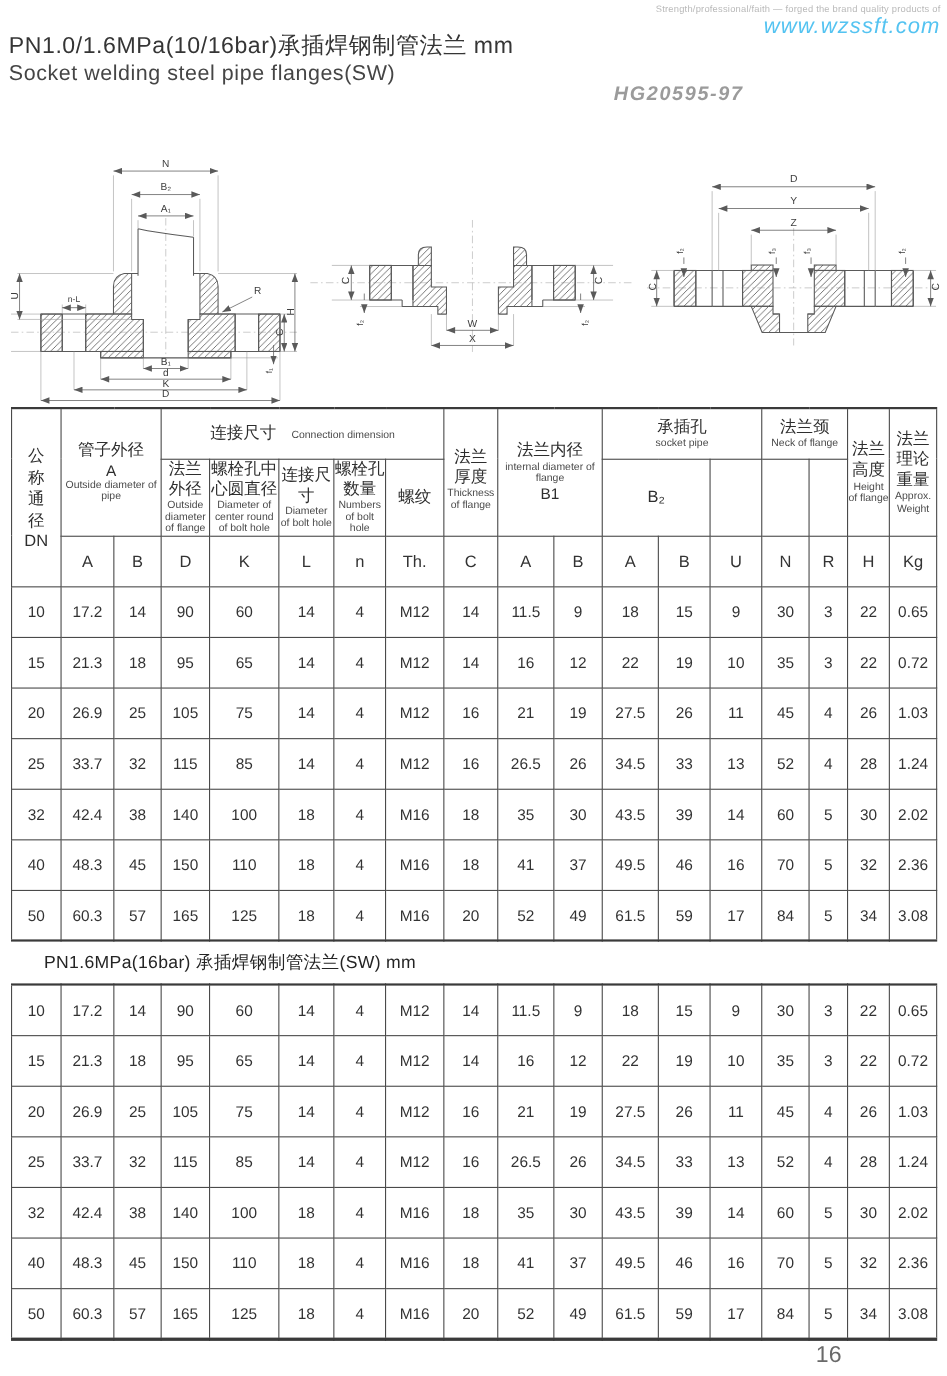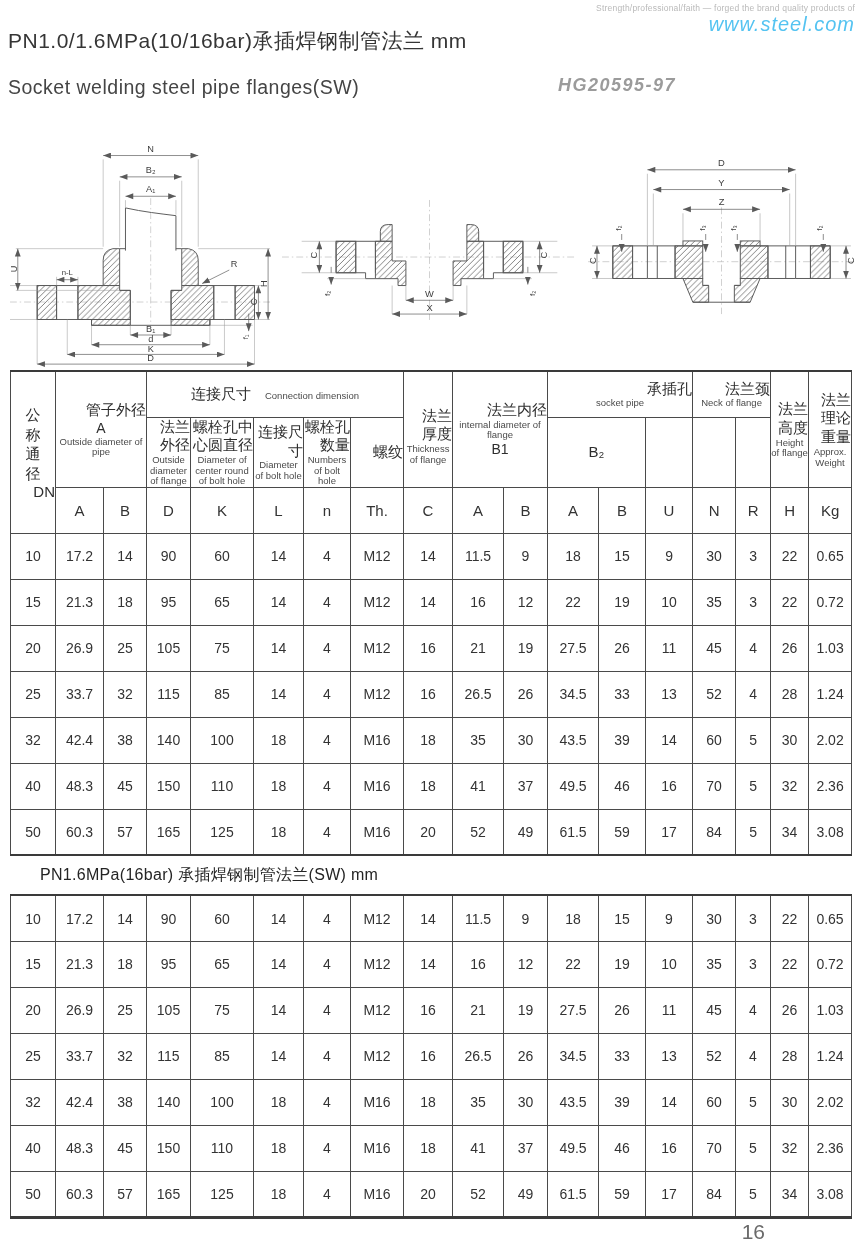--- a/index.html
+++ b/index.html
@@ -5,21 +5,21 @@
   html,body{margin:0;padding:0;}
   body{
     width:861px;height:1251px;position:relative;background:#fff;
     font-family:"Liberation Sans","DejaVu Sans",sans-serif;color:#333;
     overflow:hidden;
   }
   
   .tagline{position:absolute;top:3px;right:6px;font-size:8.5px;color:#b9b9b9;letter-spacing:.2px;}
   .website{position:absolute;top:13px;right:6px;font-size:20px;font-style:italic;color:#54c3f1;letter-spacing:1px;}
   .title{position:absolute;top:27px;left:8px;font-size:21px;color:#353535;letter-spacing:.5px;white-space:nowrap;}
-  .subtitle{position:absolute;top:76px;left:8px;font-size:19.5px;color:#454545;letter-spacing:.5px;}
+  .subtitle{position:absolute;top:56px;left:8px;font-size:19.5px;color:#454545;letter-spacing:.5px;}
   .standard{position:absolute;top:75px;left:558px;font-size:18px;font-weight:bold;font-style:italic;color:#9b9b9b;letter-spacing:1.5px;}
   
   .drawings{position:absolute;top:138px;left:0;width:861px;height:230px;}
   .drawings svg{position:absolute;}
   .d1{left:6px;top:2px;}
   .d2{left:282px;top:54px;}
   .d3{left:588px;top:14px;}
   svg .ln{stroke:#5a5a5a;stroke-width:1;fill:none;}
   svg .thin{stroke:#9a9a9a;stroke-width:.55;fill:none;}
   svg .cl{stroke:#aaa;stroke-width:.55;fill:none;stroke-dasharray:7 3 1.5 3;}
@@ -30,35 +30,35 @@
   svg text.sm{font-size:8px;}
   
   .tablewrap{position:absolute;top:370px;left:10px;width:841px;}
   table{border-collapse:collapse;table-layout:fixed;width:841px;}
   td{border:1px solid #4a4a4a;text-align:center;vertical-align:middle;
      font-size:14px;color:#333;padding:0;overflow:hidden;}
   #t1{border-top:2px solid #3a3a3a;border-bottom:2px solid #3a3a3a;}
   #t2{border-top:2px solid #3a3a3a;border-bottom:3px solid #3a3a3a;}
   tr.h1{height:38px;} tr.h2{height:74px;} tr.h3{height:33px;}
   #t1 tbody tr,#t2 tbody tr{height:46px;}
-  .zh{font-size:15px;color:#2e2e2e;line-height:1.25;text-align:right;}
+  .zh{font-size:15px;color:#2e2e2e;line-height:1.25;}
   .en{font-size:9.5px;color:#4a4a4a;line-height:1.12;}
   .sym{font-size:14px;color:#2e2e2e;line-height:1.2;}
   .lt{font-size:15px;}
   .dnv{width:17px;margin:2px auto 0;font-size:15px;line-height:1.3;word-break:break-all;color:#2e2e2e;text-align:center;}
   .w32{display:inline-block;width:32px;word-break:break-all;margin-top:13px;}
   .divider{height:38px;display:flex;align-items:center;padding-left:30px;
            font-size:16px;color:#242424;letter-spacing:.3px;}
   .pageno{position:absolute;top:1220px;right:96px;font-size:21px;color:#6a6a6a;}
 </style>
 </head>
 <body>
 
 <div class="tagline">Strength/professional/faith — forged the brand quality products of</div>
-<div class="website">www.steel.com</div>
+<div class="website">www.wzssft.com</div>
 <div class="title">PN1.0/1.6MPa(10/16bar)承插焊钢制管法兰 mm</div>
 <div class="subtitle">Socket welding steel pipe flanges(SW)</div>
 <div class="standard">HG20595-97</div>
 
 <div class="drawings">
 
   <svg class="d1" width="270" height="228" viewBox="0 0 270 235">
     <defs>
       <pattern id="hch" patternUnits="userSpaceOnUse" width="6" height="6">
         <path d="M0,6 L6,0" stroke="#606060" stroke-width="0.8"></path>

